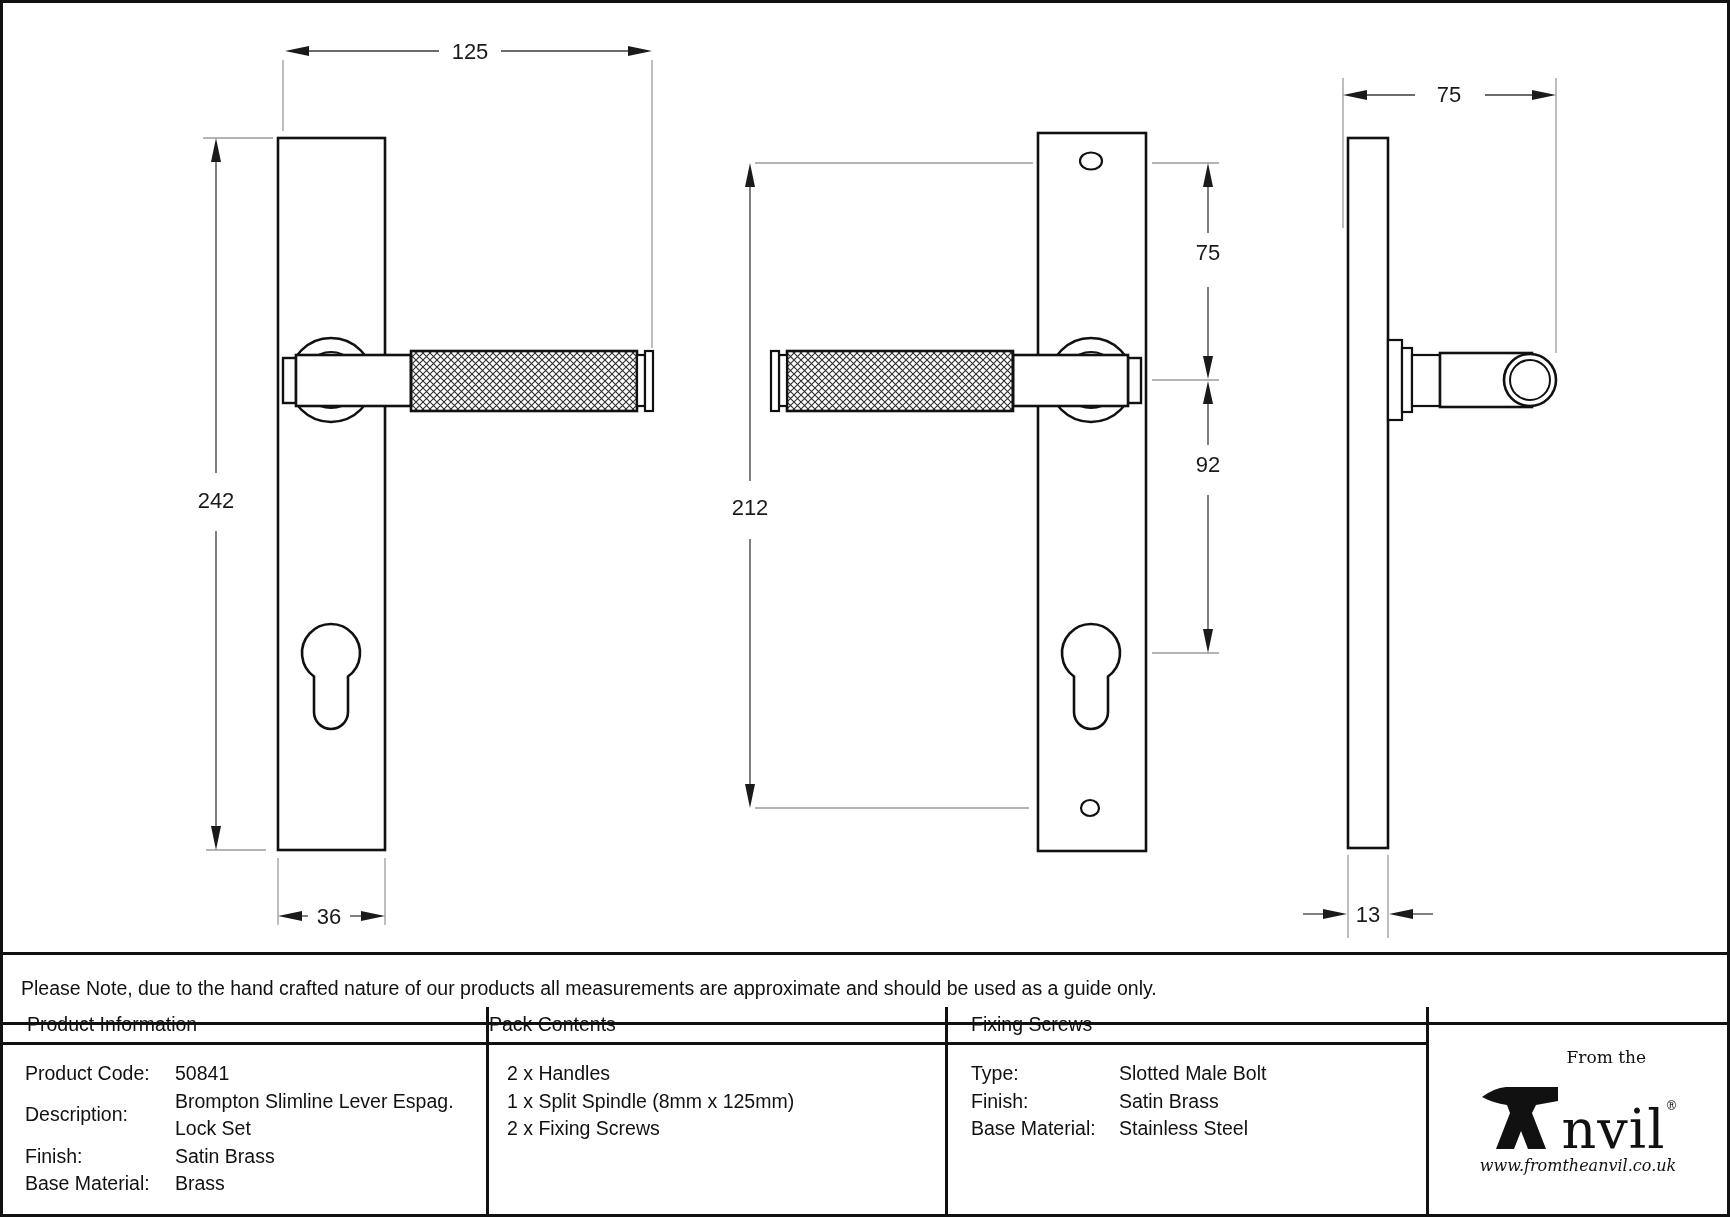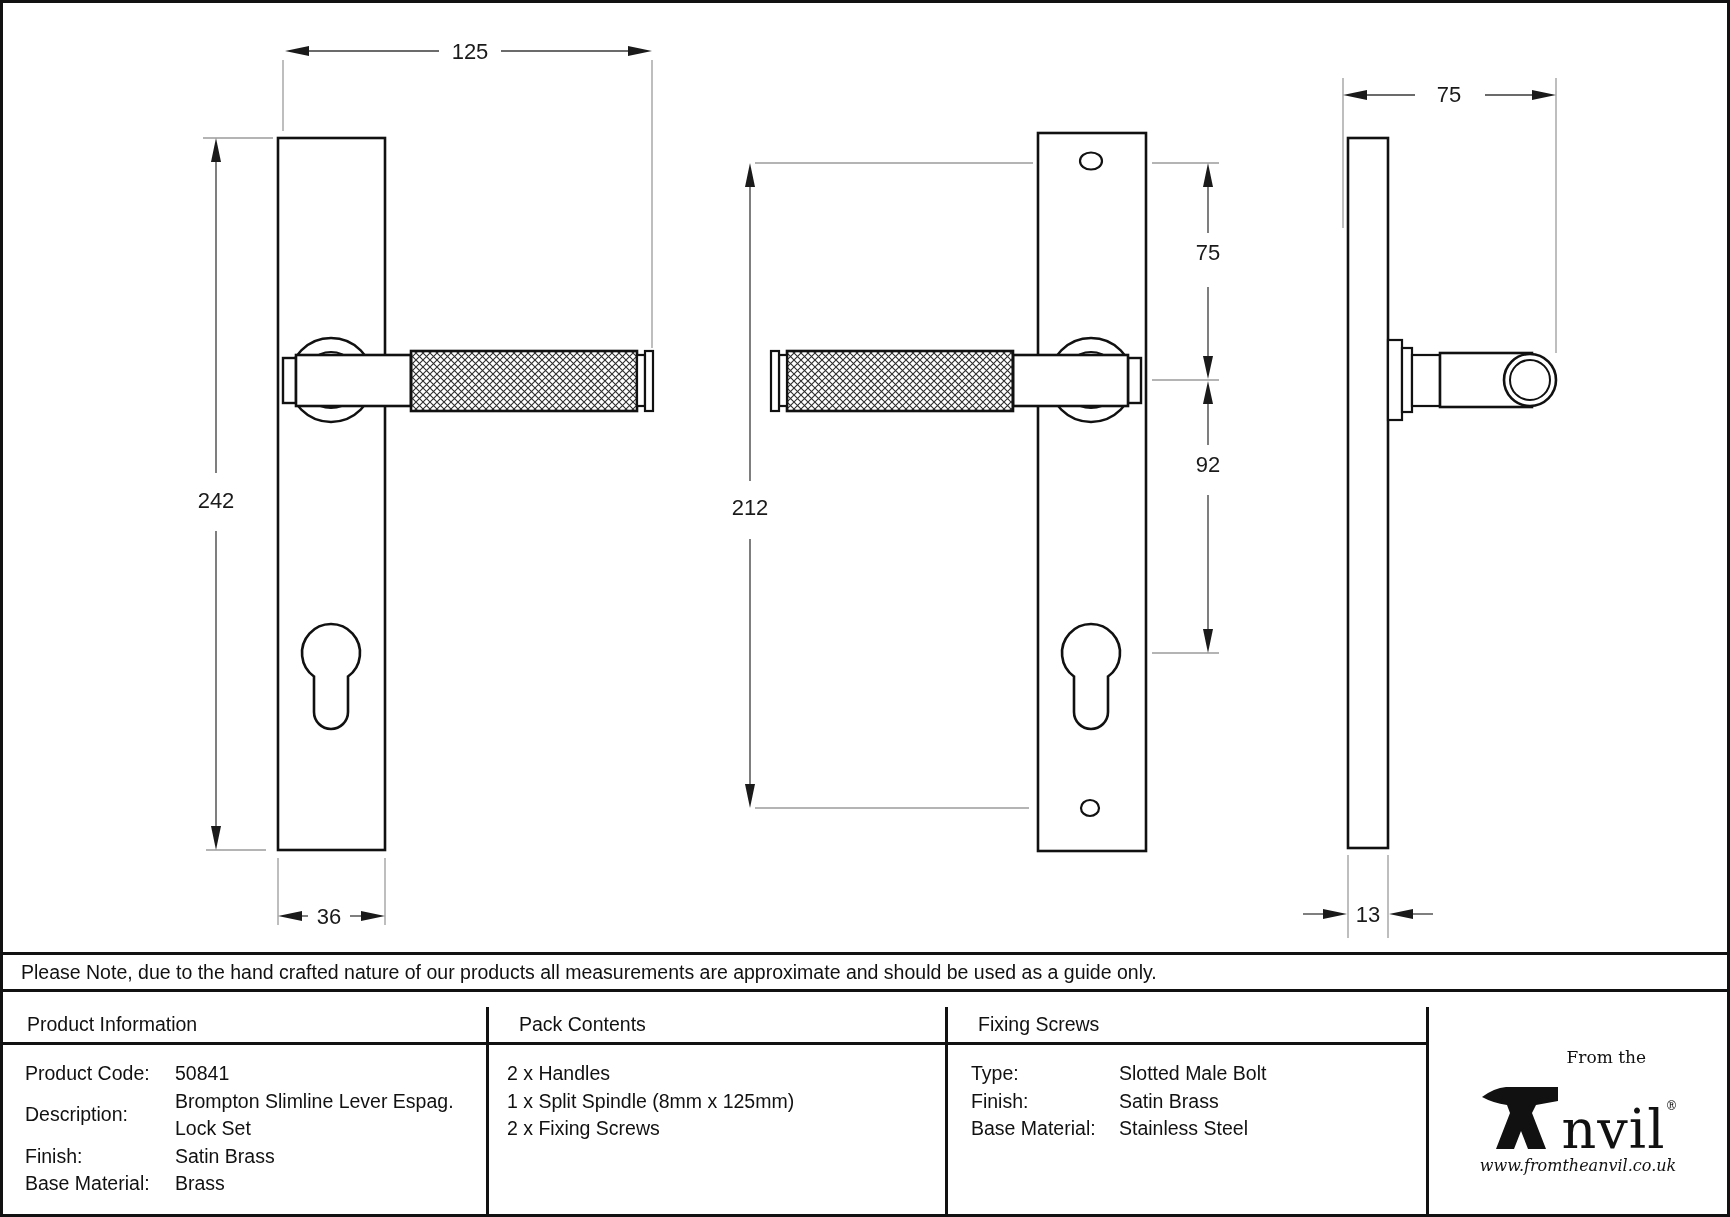--- a/index.html
+++ b/index.html
@@ -5,21 +5,21 @@
   html,body{margin:0;padding:0;background:#e8e8e8;}
   .page{
     position:relative;width:1730px;height:1217px;background:#fff;
     border:3px solid #111;box-sizing:border-box;overflow:hidden;
     font-family:"Liberation Sans",sans-serif;color:#111;
   }
   svg text{font-family:"Liberation Sans",sans-serif;}
   .dim-text{font-size:22px;fill:#1a1a1a;text-anchor:middle;}
   
   .note-row{
-    position:absolute;left:0;top:949px;width:1724px;height:40px;
+    position:absolute;left:0;top:949px;width:1724px;height:73px;
     border-top:3px solid #111;border-bottom:3px solid #111;box-sizing:border-box;
     display:flex;align-items:center;padding-left:18px;font-size:19.5px;
   }
   .tbl-header{
     position:absolute;top:1004px;height:38px;box-sizing:border-box;
     border-bottom:3px solid #111;display:flex;align-items:center;font-size:19.5px;
   }
   .tbl-body{position:absolute;top:1042px;bottom:0;box-sizing:border-box;font-size:19.5px;line-height:27.5px;padding-top:15px;}
   .vline{position:absolute;top:1004px;bottom:0;width:3px;background:#111;}
   .row-pair{display:flex;align-items:center;}
@@ -194,24 +194,24 @@
 
   
   <div class="note-row">
     <span>Please Note, due to the hand crafted nature of our products all measurements are approximate and should be used as a guide only.</span>
   </div>
 
   
   <div class="tbl-header" style="left:0;width:483px;padding-left:24px;">
     <span>Product Information</span>
   </div>
-  <div class="tbl-header" style="left:486px;width:456px;padding-left:30px;">
+  <div class="tbl-header" style="left:486px;width:456px;">
     <span>Pack Contents</span>
   </div>
-  <div class="tbl-header" style="left:945px;width:478px;padding-left:30px;">
+  <div class="tbl-header" style="left:945px;width:478px;padding-left:23px;">
     <span>Fixing Screws</span>
   </div>
 
   
   <div class="tbl-body" style="left:0;width:483px;padding-left:22px;">
     <div class="row-pair">
       <span class="lbl1">Product Code:</span>
       <span class="val1">50841</span>
     </div>
     <div class="row-pair">

